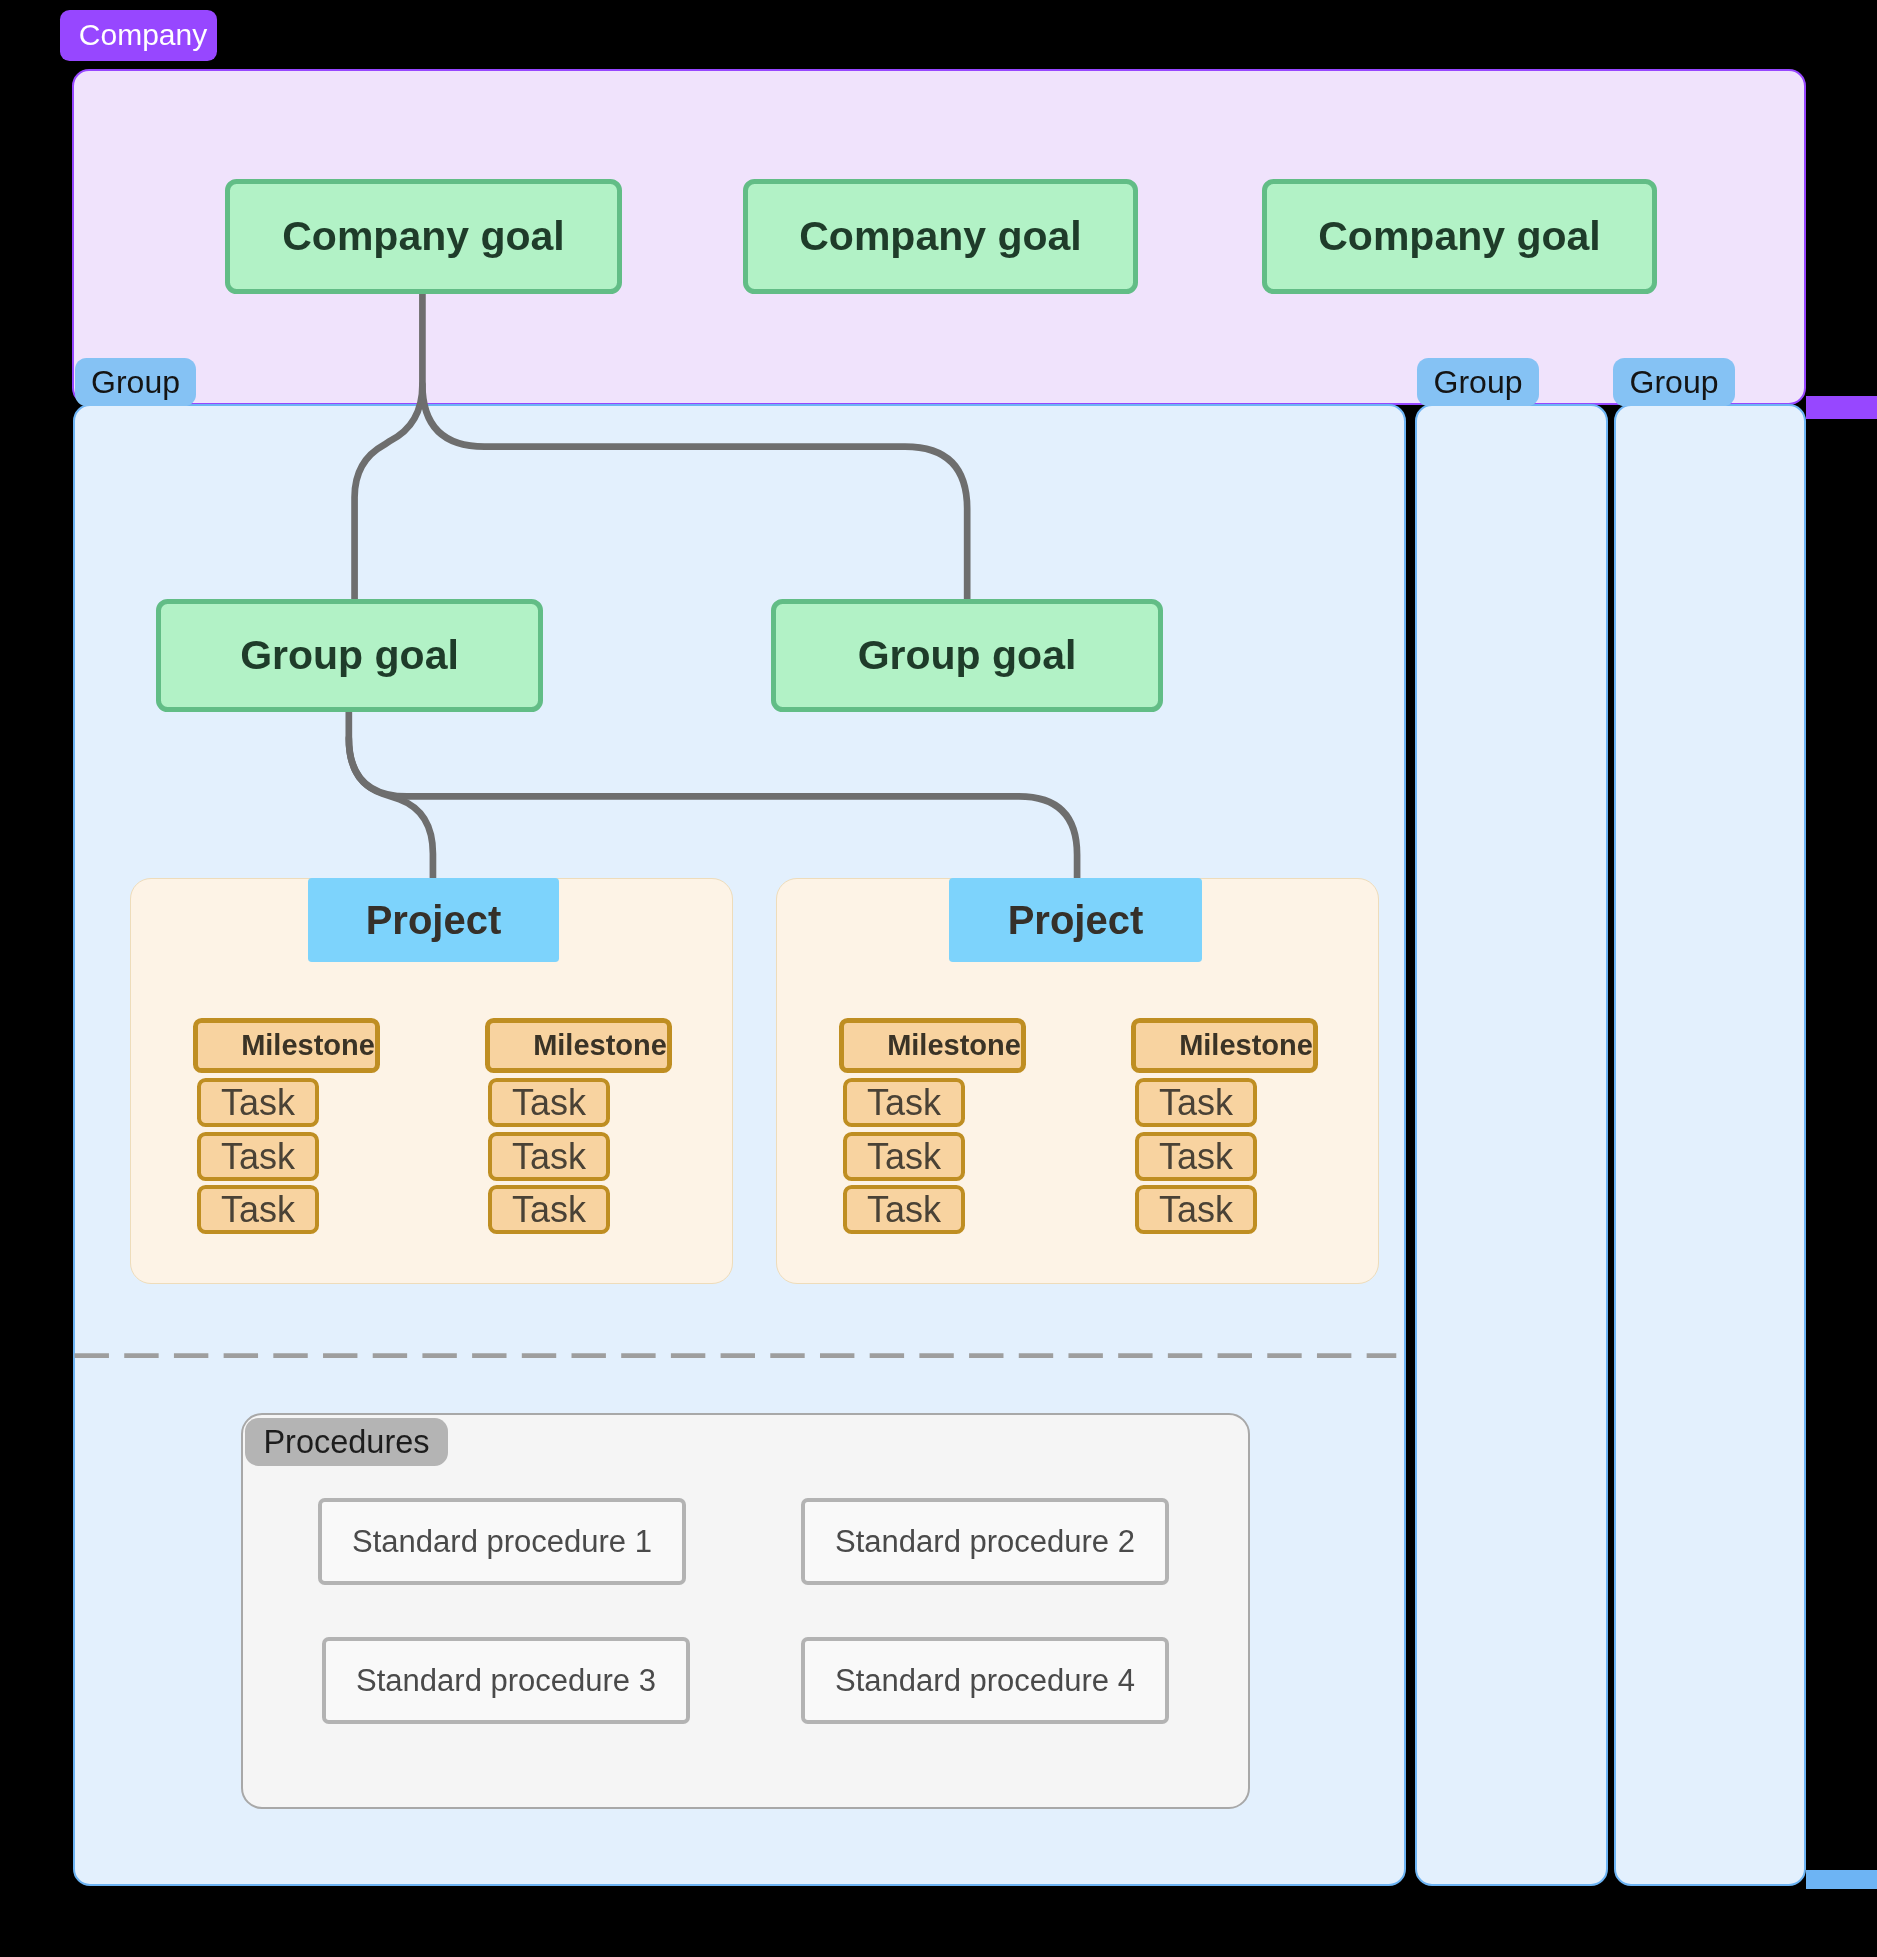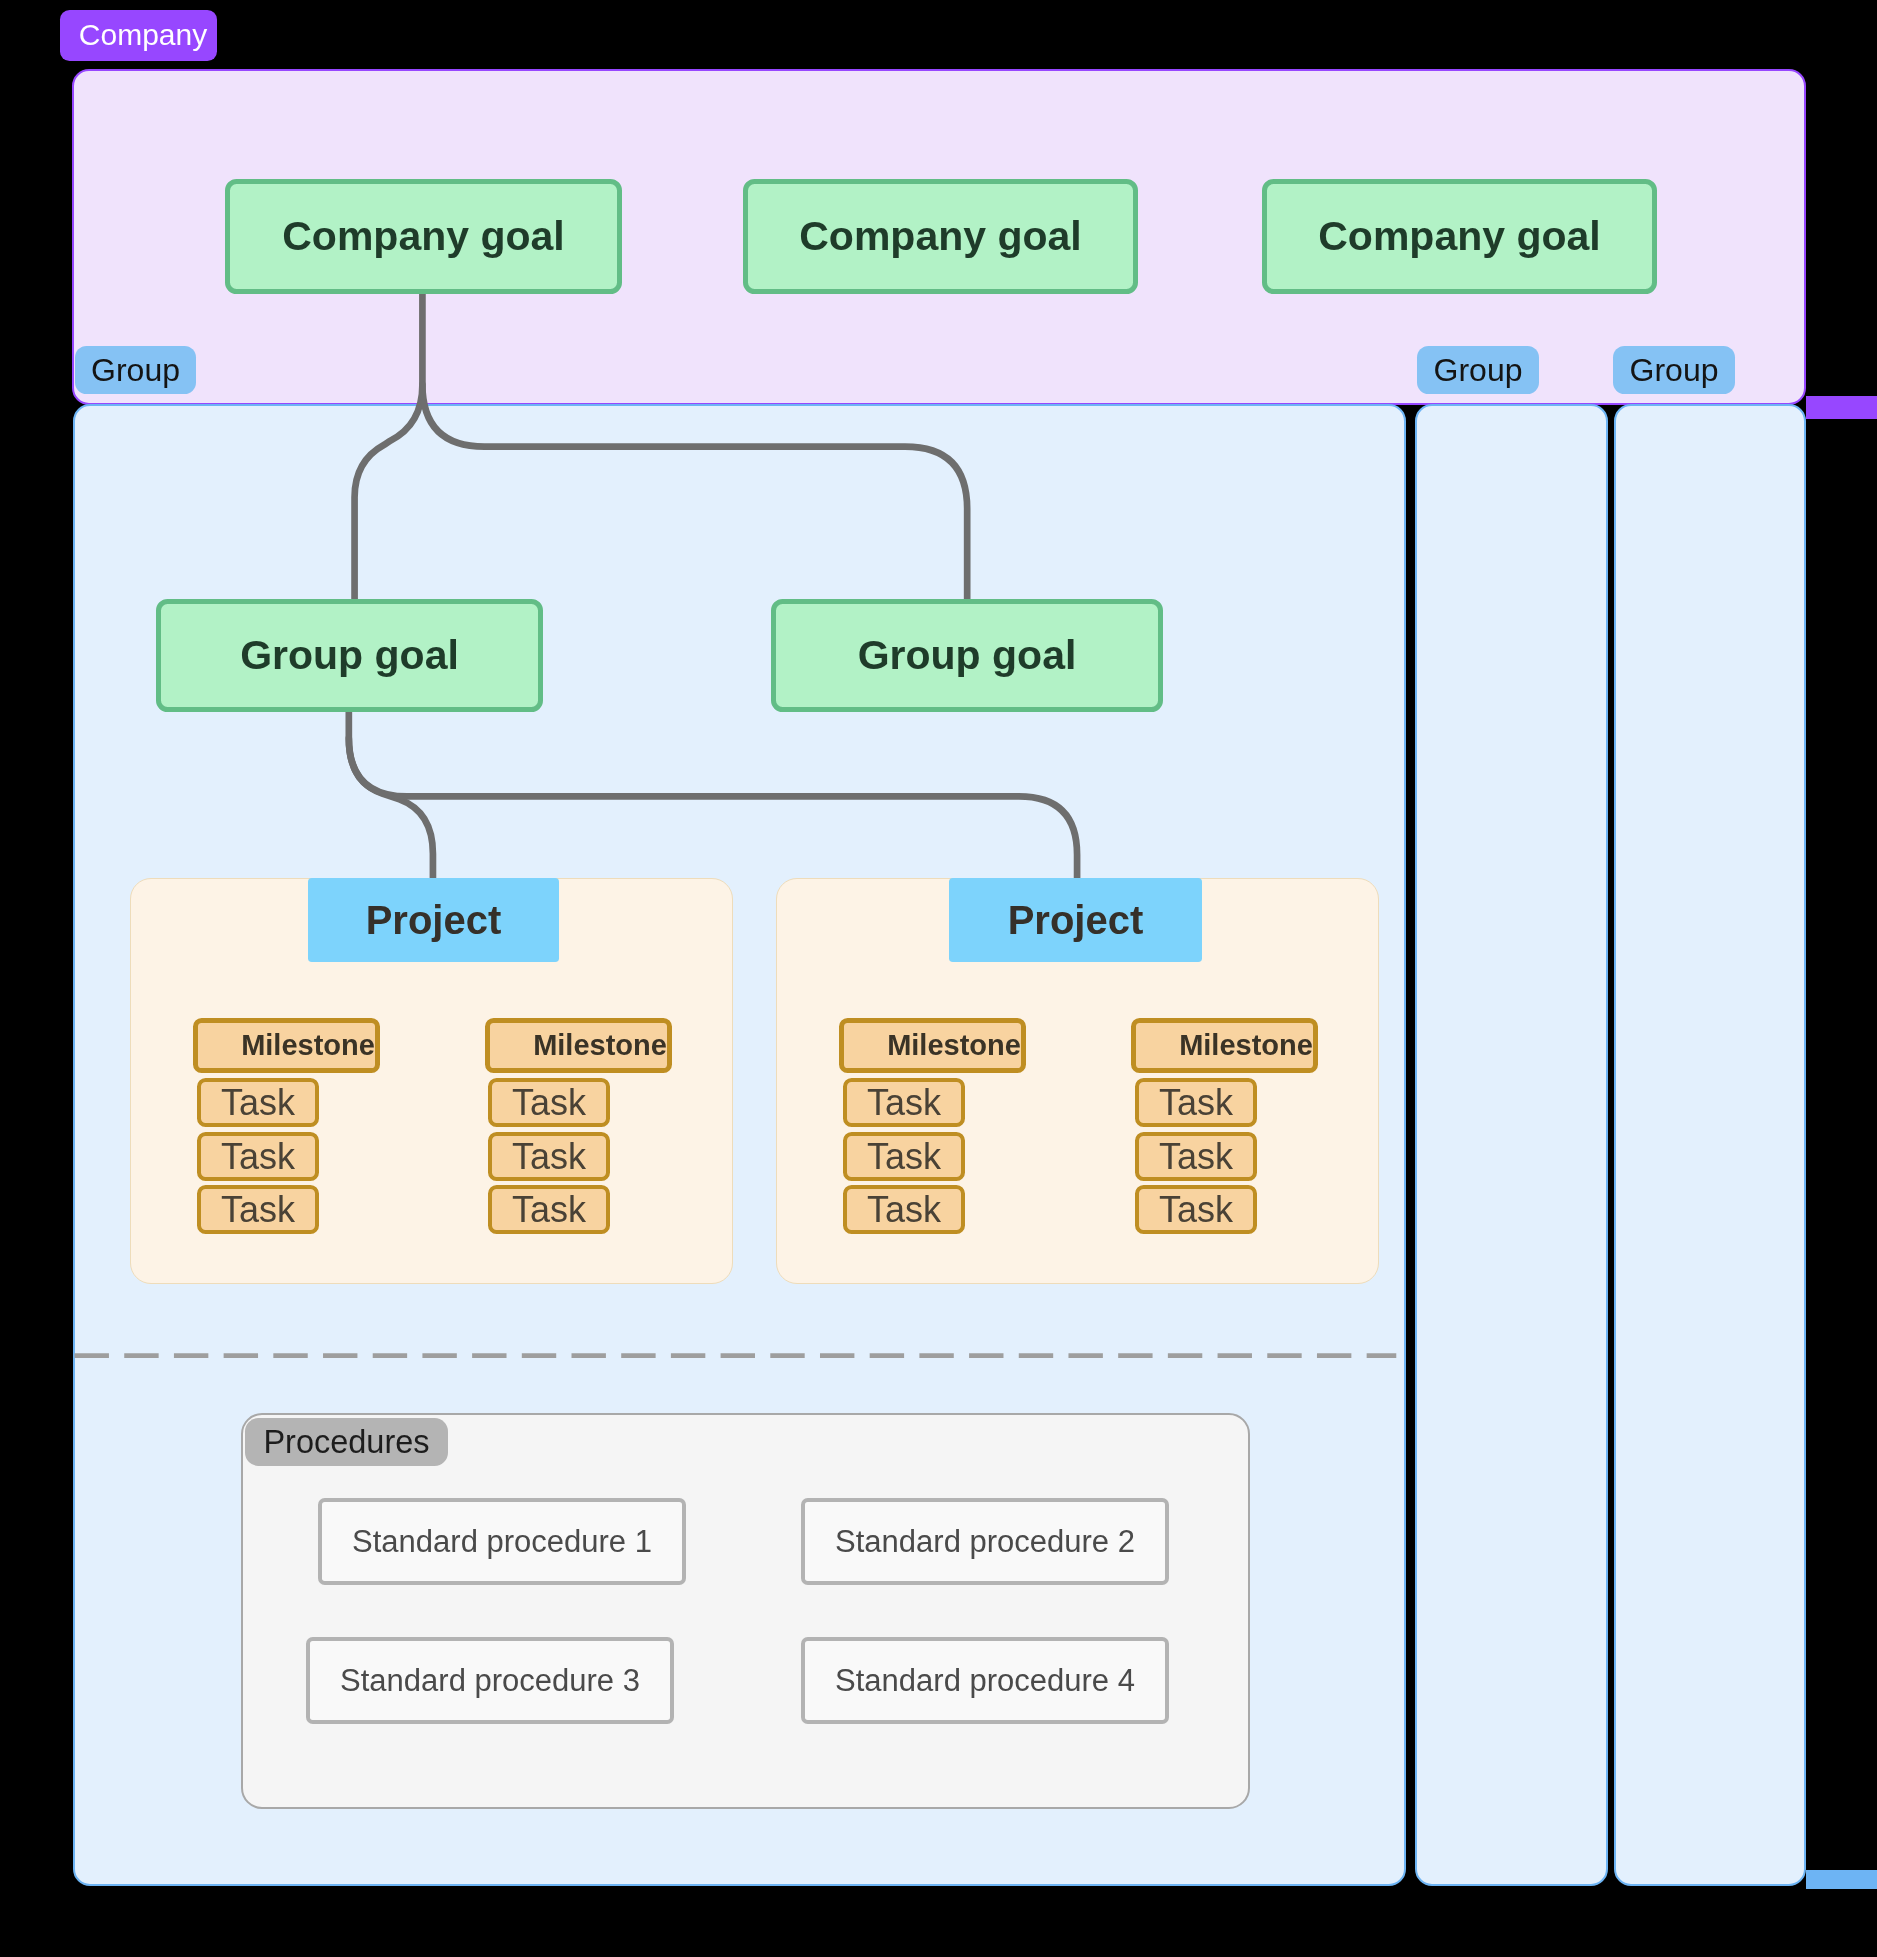--- a/index.html
+++ b/index.html
@@ -10,21 +10,21 @@
   .abs{position:absolute;box-sizing:border-box;}
   .flexc{display:flex;align-items:center;justify-content:center;}
 
   
   .purple-area{background:#F0E3FC;border:2.9px solid #9747FF;border-radius:17px;}
   .blue-area{background:#E3F0FD;border:2.9px solid #6DB4F4;border-radius:17px;}
 
   
   .badge{border-radius:11.5px;font-size:32px;color:#141414;}
   .badge.purple{background:#9747FF;color:#FFFFFF;border-radius:9.6px;font-size:30px;}
-  .badge.blue{background:#85C2F4;}
+  .badge.blue{background:#85C2F4;margin-top:12px;}
   .badge.gray{background:#B4B4B4;color:#1D1D1D;font-size:32.5px;border-radius:13.4px;}
 
   
   .green-box{
     background:#B2F2C6;border:5.7px solid #62BD86;border-radius:11.5px;
     color:#1F3C2A;font-size:41px;font-weight:bold;
   }
 
   
   .project-box{background:#FDF3E6;border:1.9px solid #EEDCBA;border-radius:21px;}
@@ -162,21 +162,21 @@
   <div class="abs proc-area" style="left:241px;top:1413px;width:1009px;height:396px;"></div>
   <div class="abs badge gray flexc" style="left:245px;top:1418px;width:203px;height:48px;">
     <span>Procedures</span>
   </div>
   <div class="abs proc-box flexc" style="left:318px;top:1498px;width:368px;height:87px;">
     <span>Standard procedure 1</span>
   </div>
   <div class="abs proc-box flexc" style="left:801px;top:1498px;width:368px;height:87px;">
     <span>Standard procedure 2</span>
   </div>
-  <div class="abs proc-box flexc" style="left:306px;top:1637px;width:368px;height:87px;">
+  <div class="abs proc-box flexc" style="left:322px;top:1637px;width:368px;height:87px;">
     <span>Standard procedure 3</span>
   </div>
   <div class="abs proc-box flexc" style="left:801px;top:1637px;width:368px;height:87px;">
     <span>Standard procedure 4</span>
   </div>
 
 </div>
 
 
 </body></html>

